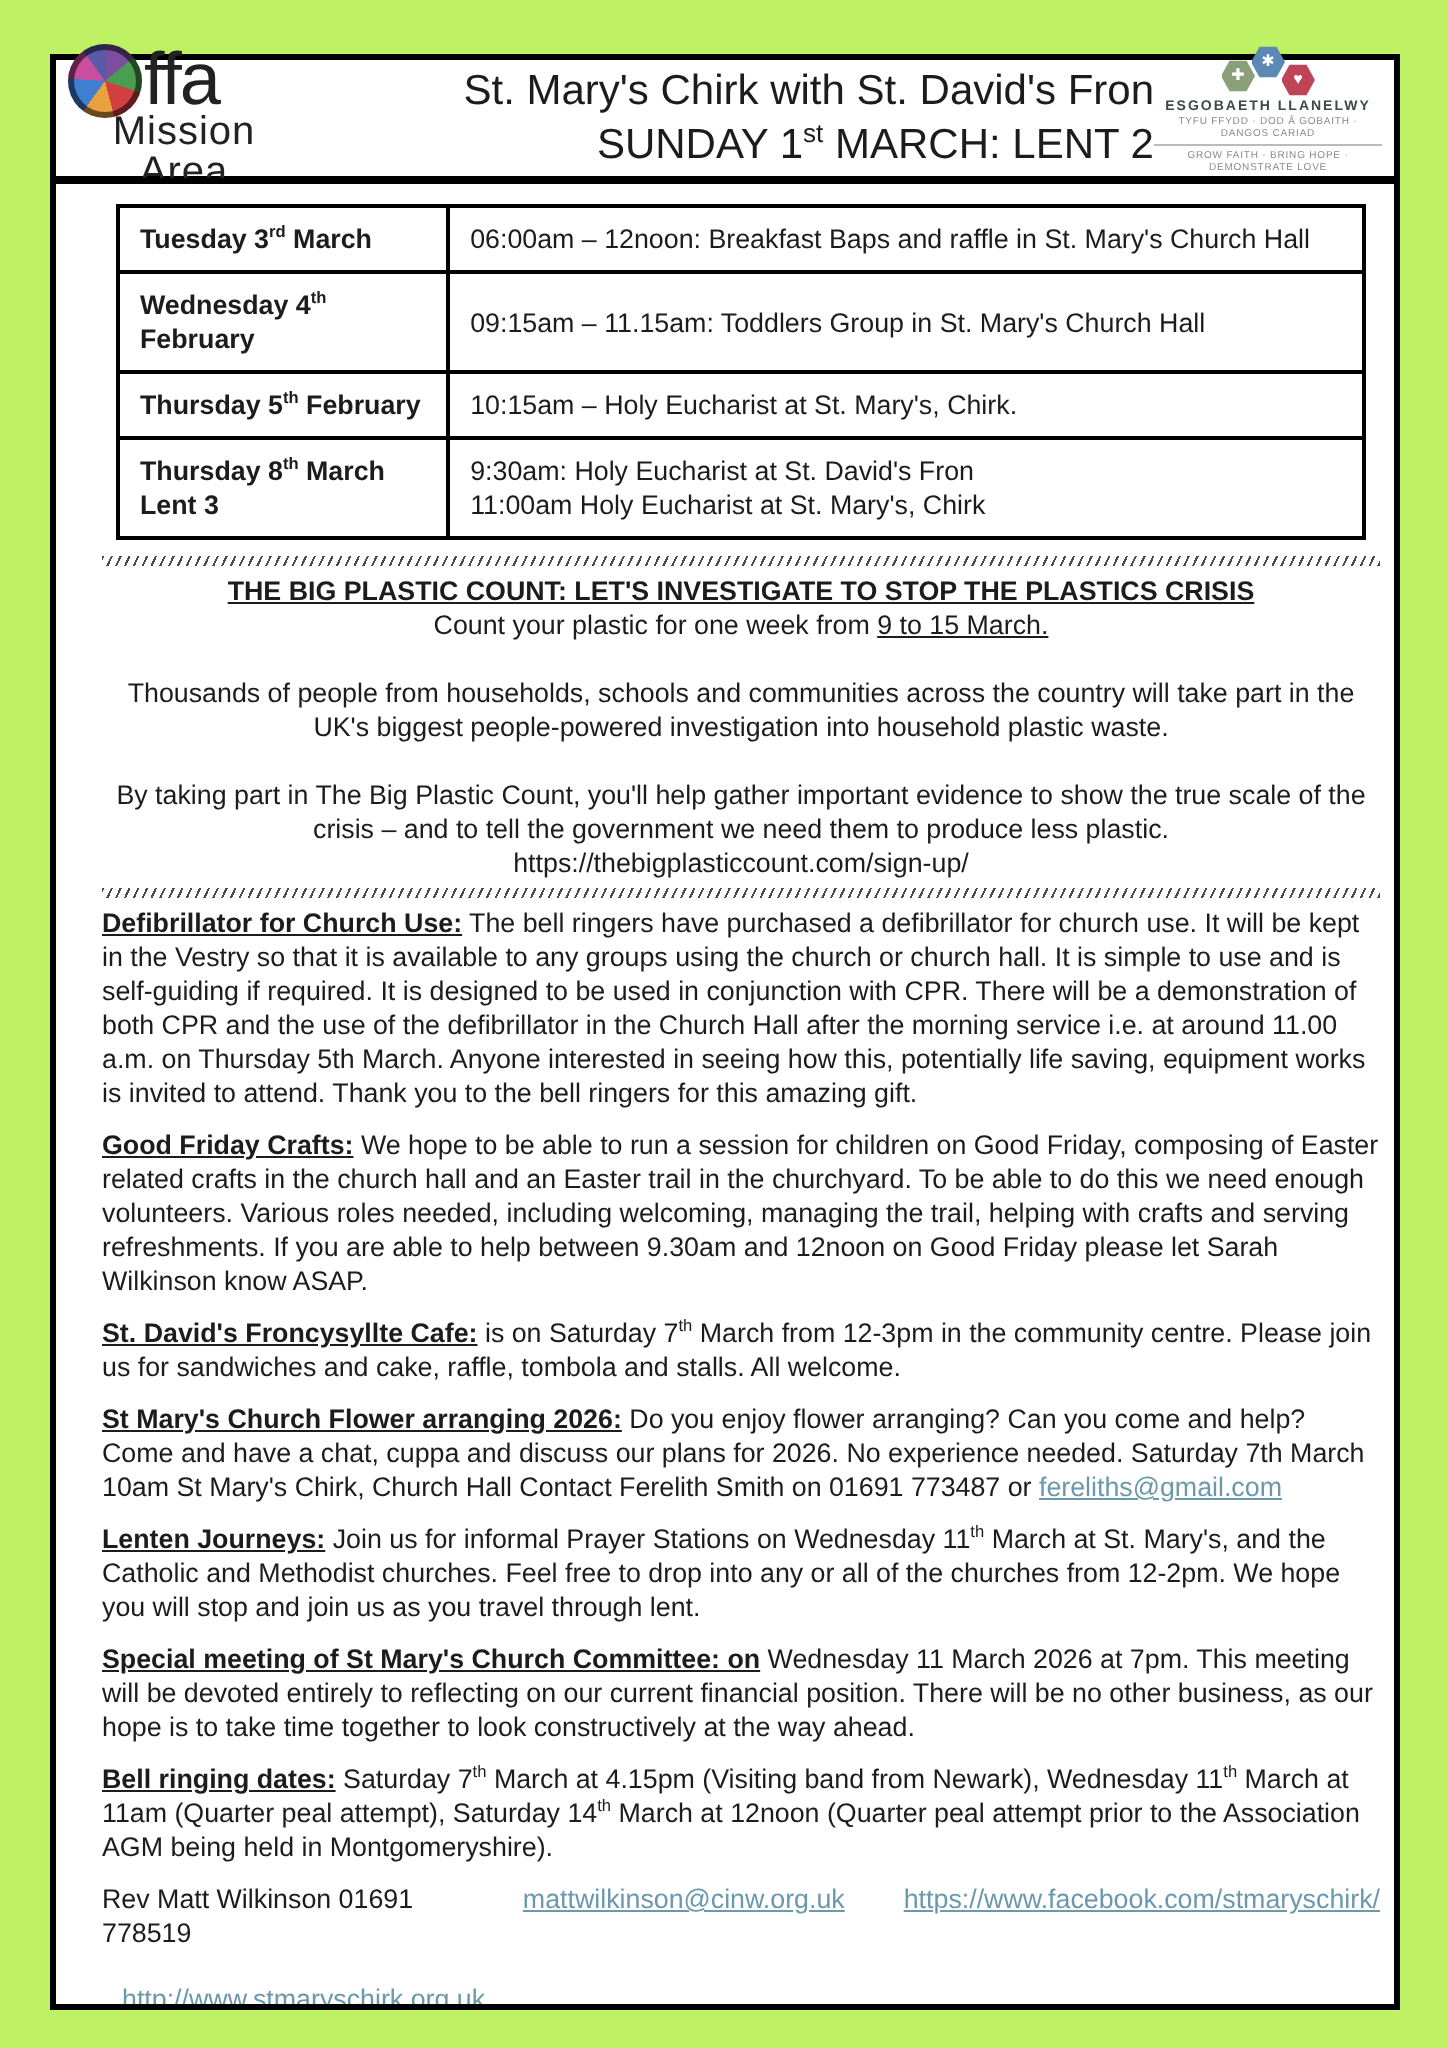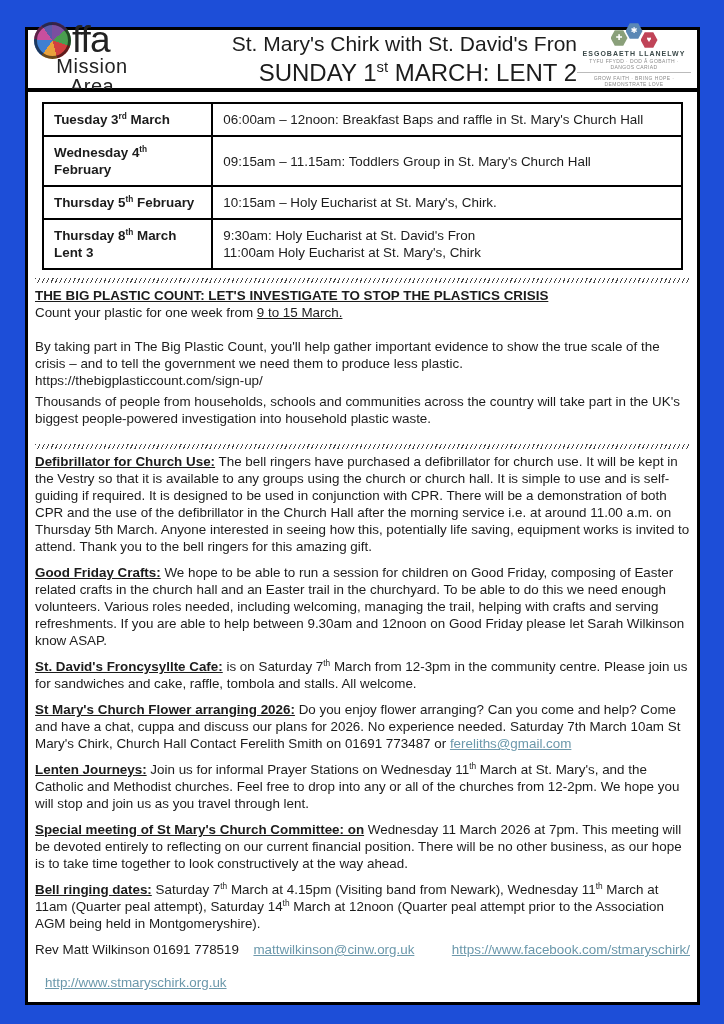--- a/index.html
+++ b/index.html
@@ -1,67 +1,67 @@
 <!DOCTYPE html>
 <html><head>
 <meta charset="utf-8">
 <style>
   * { margin:0; padding:0; box-sizing:border-box; }
   html,body { background:#fff; }
   .page {
-    position:relative; width:724px; height:1024px; background:#1d4ed8;
+    position:relative; width:724px; height:1024px; background:#bef264;
     font-family:"Liberation Sans", sans-serif; color:#1c1c1c; overflow:hidden;
   }
   
   .header-box {
     position:absolute; left:25px; top:27px; width:675px; height:64px;
     border:3px solid #000; display:flex; align-items:center; background:#fff;
   }
   .offa-logo { width:122px; padding-left:6px; line-height:1; }
   .offa-row { display:flex; align-items:flex-start; }
   .offa-circle {
     width:37px; height:37px; border-radius:50%; flex:0 0 37px;
     background: conic-gradient(#7b4fa0 0 14%, #4a9e4f 14% 30%, #d23f3f 30% 46%,
       #e8a13c 46% 60%, #3f7fd2 60% 76%, #c94f9e 76% 90%, #5a5aa8 90% 100%);
     box-shadow: inset 0 0 0 3px rgba(0,0,0,.55);
   }
   .offa-text { font-size:37px; color:#222; letter-spacing:-1px; margin-left:1px; line-height:.95; }
   .offa-sub { font-size:20px; color:#222; margin-top:-3px; letter-spacing:.5px;text-align:center; }
   .title-block { flex:1; text-align:right; }
   .title1 { font-size:21px; line-height:1.35; }
-  .title2 { font-size:24px; line-height:1.25; }
+  .title2 { font-size:21px; line-height:1.25; }
   
   .diocese-logo { width:120px; text-align:center; padding-right:6px; }
   .hex-row { display:flex; justify-content:center; align-items:flex-start; height:26px; }
   .hex {
     width:17px; height:17px; display:flex; align-items:center; justify-content:center;
     clip-path:polygon(25% 5%, 75% 5%, 100% 50%, 75% 95%, 25% 95%, 0 50%);
     color:#fff; font-size:8px; line-height:1;
   }
   .hex.green { background:#8aa07a; margin-top:7px; }
   .hex.blue  { background:#5b88b5; margin-top:0; margin-left:-2px; }
   .hex.red   { background:#c04458; margin-top:9px; margin-left:-2px; }
   .dio-name { font-size:7px; font-weight:bold; letter-spacing:1px; color:#3c4a4a; margin-top:1px; }
   .dio-strap { font-size:5px; color:#8a8a8a; letter-spacing:.4px; margin-top:1px; }
   .dio-strap2 { font-size:5px; color:#8a8a8a; letter-spacing:.4px; border-top:1px solid #bbb; padding-top:2px; margin-top:2px; }
   .dio-name2 { font-size:7px; font-weight:bold; letter-spacing:1.6px; color:#3c4a4a; margin-top:2px; }
   
   .body-box {
     position:absolute; left:25px; top:89px; width:675px; height:916px;
-    border:3px solid #000; background:#fff; padding:6px 7px 0 7px; overflow:hidden;
+    border:3px solid #000; background:#fff; padding:6px 7px 0 23px; overflow:hidden;
     font-size:13.4px; line-height:17px;
   }
   table.schedule { border-collapse:collapse; width:calc(100% - 14px); margin:4px 7px 8px 7px; }
   table.schedule td { border:2px solid #000; padding:7px 10px; font-size:13.4px; line-height:17px; vertical-align:middle; }
   td.date-cell { width:26.5%; font-weight:bold; }
   .zigzag {
     height:5px; margin:3px 0 4px 0;
     background:repeating-linear-gradient(115deg, #4a4a4a 0 1px, transparent 1px 4px);
   }
-  .para { margin:0; }
+  .para { margin:0;text-align:center; }
   .gap-after { margin-bottom:17px; }
   .small-gap-after { margin-bottom:4px; }
   .notice { margin:0 0 9px 0; }
   .bu { font-weight:bold; text-decoration:underline; }
   .u { text-decoration:underline; }
   .sup { vertical-align:super; font-size:.62em; line-height:0; }
   a.link { color:#6b98ab; text-decoration:underline; cursor:pointer; }
   
   .footer { display:grid; grid-template-columns:1fr 1fr 1fr; row-gap:16px; margin-top:3px; font-size:13.4px; }
   .footer .col2 { padding-left:10px; }
@@ -117,22 +117,22 @@
             <td><span>9:30am: Holy Eucharist at St. David's Fron</span><br><span>11:00am Holy Eucharist at St. Mary's, Chirk</span></td>
           </tr>
         </tbody>
     </table>
 
     <div class="zigzag"></div>
 
     <div>
       <p class="para"><span class="bu">THE BIG PLASTIC COUNT: LET'S INVESTIGATE TO STOP THE PLASTICS CRISIS</span></p>
       <p class="para gap-after"><span>Count your plastic for one week from </span><span class="u">9 to 15 March.</span></p>
+      <p class="para gap-after"><span>Thousands of people from households, schools and communities across the country will take part in the UK's biggest people-powered investigation into household plastic waste.</span></p>
       <p class="para small-gap-after"><span>By taking part in The Big Plastic Count, you'll help gather important evidence to show the true scale of the crisis – and to tell the government we need them to produce less plastic.</span><br><span>https://thebigplasticcount.com/sign-up/</span></p>
-      <p class="para gap-after"><span>Thousands of people from households, schools and communities across the country will take part in the UK's biggest people-powered investigation into household plastic waste.</span></p>
     </div>
 
     <div class="zigzag"></div>
 
     <div id="notices">
         <p class="notice"><span class="bu">Defibrillator for Church Use:</span><span> The bell ringers have purchased a defibrillator for church use. It will be kept in the Vestry so that it is available to any groups using the church or church hall. It is simple to use and is self-guiding if required. It is designed to be used in conjunction with CPR. There will be a demonstration of both CPR and the use of the defibrillator in the Church Hall after the morning service i.e. at around 11.00 a.m. on Thursday 5th March. Anyone interested in seeing how this, potentially life saving, equipment works is invited to attend. Thank you to the bell ringers for this amazing gift.</span></p>
         <p class="notice"><span class="bu">Good Friday Crafts:</span><span> We hope to be able to run a session for children on Good Friday, composing of Easter related crafts in the church hall and an Easter trail in the churchyard.  To be able to do this we need enough volunteers.  Various roles needed, including welcoming, managing the trail, helping with crafts and serving refreshments.  If you are able to help between 9.30am and 12noon on Good Friday please let Sarah Wilkinson know ASAP.</span></p>
         <p class="notice"><span class="bu">St. David's Froncysyllte Cafe:</span><span> is on Saturday 7</span><span class="sup">th</span><span> March from 12-3pm in the community centre. Please join us for sandwiches and cake, raffle, tombola and stalls. All welcome.</span></p>
         <p class="notice"><span class="bu">St Mary's Church Flower arranging 2026:</span><span> Do you enjoy flower arranging? Can you come and help? Come and have a chat, cuppa and discuss our plans for 2026. No experience needed. Saturday 7th March 10am St Mary's Chirk, Church Hall Contact Ferelith Smith on 01691 773487 or </span><a href="#" class="link">fereliths@gmail.com</a></p>
         <p class="notice"><span class="bu">Lenten Journeys:</span><span> Join us for informal Prayer Stations on Wednesday 11</span><span class="sup">th</span><span> March at St. Mary's, and the Catholic and Methodist churches. Feel free to drop into any or all of the churches from 12-2pm. We hope you will stop and join us as you travel through lent.</span></p>

